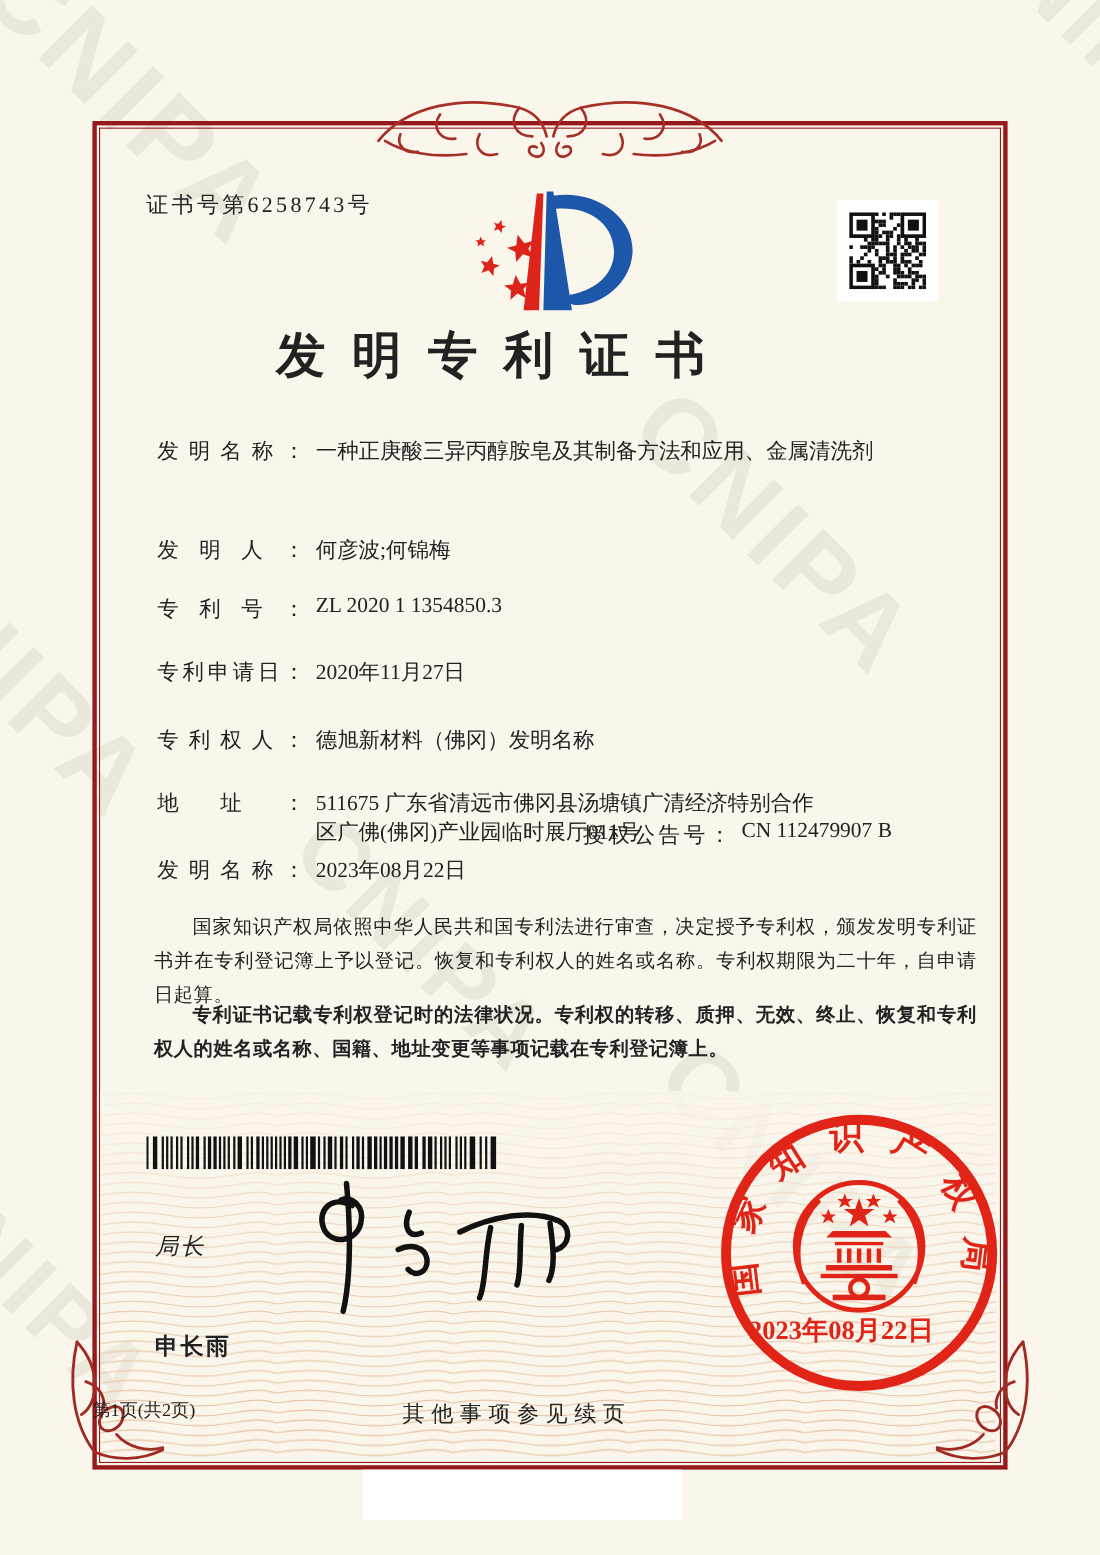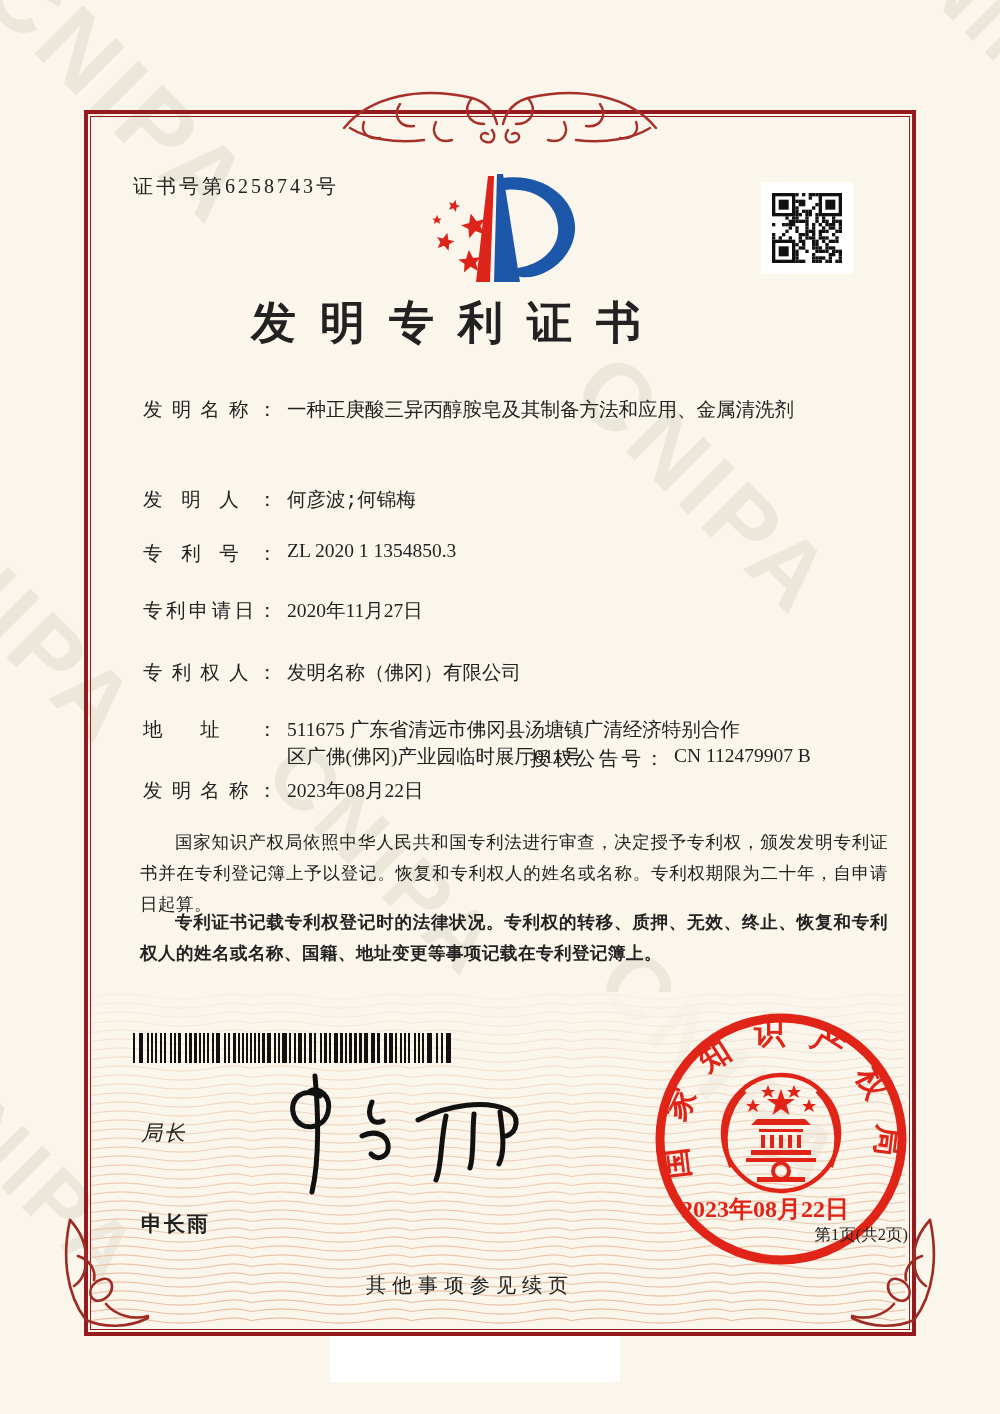--- a/index.html
+++ b/index.html
@@ -31,21 +31,21 @@
         text-indent:2em;text-align:justify;letter-spacing:0.5px;}
   
   .barcode{position:absolute;left:133px;top:1033px;width:330px;height:30px;}
   
   .sig-label{position:absolute;left:141px;font-size:21px;letter-spacing:2px;}
   
   .seal{position:absolute;left:649px;top:1007px;width:264px;height:264px;}
   .seal-date{position:absolute;left:681px;top:1193px;font-size:24px;font-weight:bold;
              color:#e02418;white-space:nowrap;}
   
-  .page-num{position:absolute;left:84px;top:1224px;width:824px;text-align:right;
+  .page-num{position:absolute;left:84px;top:1271px;width:824px;text-align:left;
             font-size:16.5px;}
   .footer-box{position:absolute;left:330px;top:1336px;width:290px;height:46px;
               background:#ffffff;}
   .footer-note{position:absolute;left:0;top:1272px;width:940px;text-align:center;
                font-size:20px;letter-spacing:6px;}
 </style>
 </head>
 <body>
 
 <div class="wm" style="left:-50px;top:30px;font-size:100px;">CNIPA</div>
@@ -286,31 +286,31 @@
       <rect x="63.333333333333336" y="66.66666666666667" width="3.3333333333333335" height="3.3333333333333335" fill="#111"></rect>
       <rect x="66.66666666666667" y="66.66666666666667" width="3.3333333333333335" height="3.3333333333333335" fill="#111"></rect>
     </svg>
 </div>
 
 <div class="title">发明专利证书</div>
 
 <div class="field" style="top:396px;">
   <span class="flabel">发明名称：</span><span class="fvalue">一种正庚酸三异丙醇胺皂及其制备方法和应用、金属清洗剂</span>
 </div>
-<div class="field" style="top:486px;font-family:Liberation Mono, monospace;">
+<div class="field" style="top:486px;">
   <span class="flabel">发明人：</span><span class="fvalue">何彦波;何锦梅</span>
 </div>
 <div class="field" style="top:540px;">
   <span class="flabel">专利号：</span><span class="fvalue">ZL 2020 1 1354850.3</span>
 </div>
 <div class="field" style="top:597px;">
   <span class="flabel">专利申请日：</span><span class="fvalue">2020年11月27日</span>
 </div>
 <div class="field" style="top:659px;">
-  <span class="flabel">专利权人：</span><span class="fvalue">发明名称（佛冈）有限公司</span>
+  <span class="flabel">专利权人：</span><span class="fvalue">德旭新材料（佛冈）发明名称</span>
 </div>
 <div class="field" style="top:716px;">
   <span class="flabel">地址：</span><span class="fvalue">511675 广东省清远市佛冈县汤塘镇广清经济特别合作</span>
 </div>
 <div class="addr2">区广佛(佛冈)产业园临时展厅011号</div>
 <div class="field" style="top:777px;">
   <span class="flabel">发明名称：</span><span class="fvalue">2023年08月22日</span>
 </div>
 <div class="field-grant2" style="top:745px;margin-left:32px;">
   <span class="flabel">授权公告号：</span><span class="fvalue">CN 112479907 B</span>

